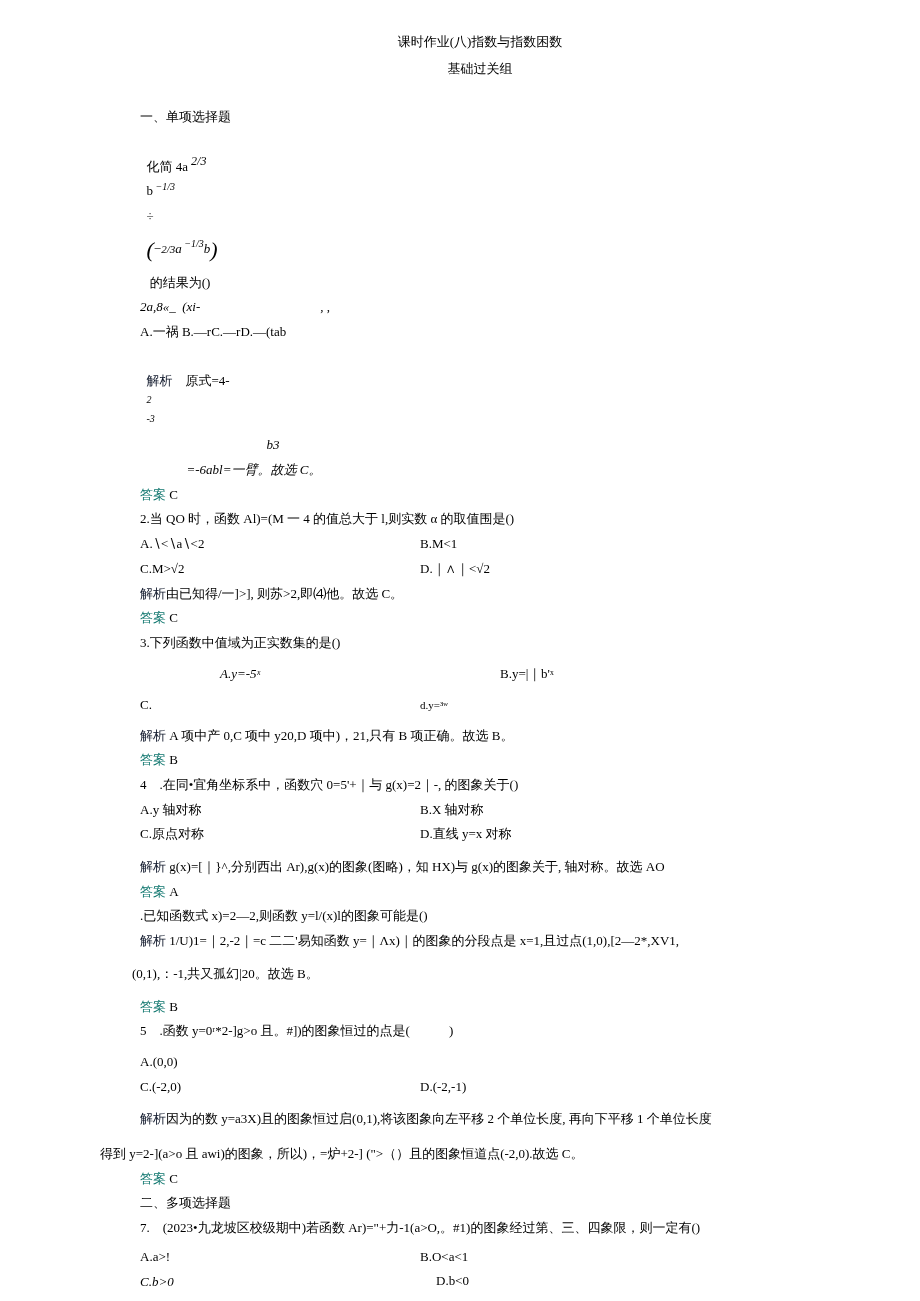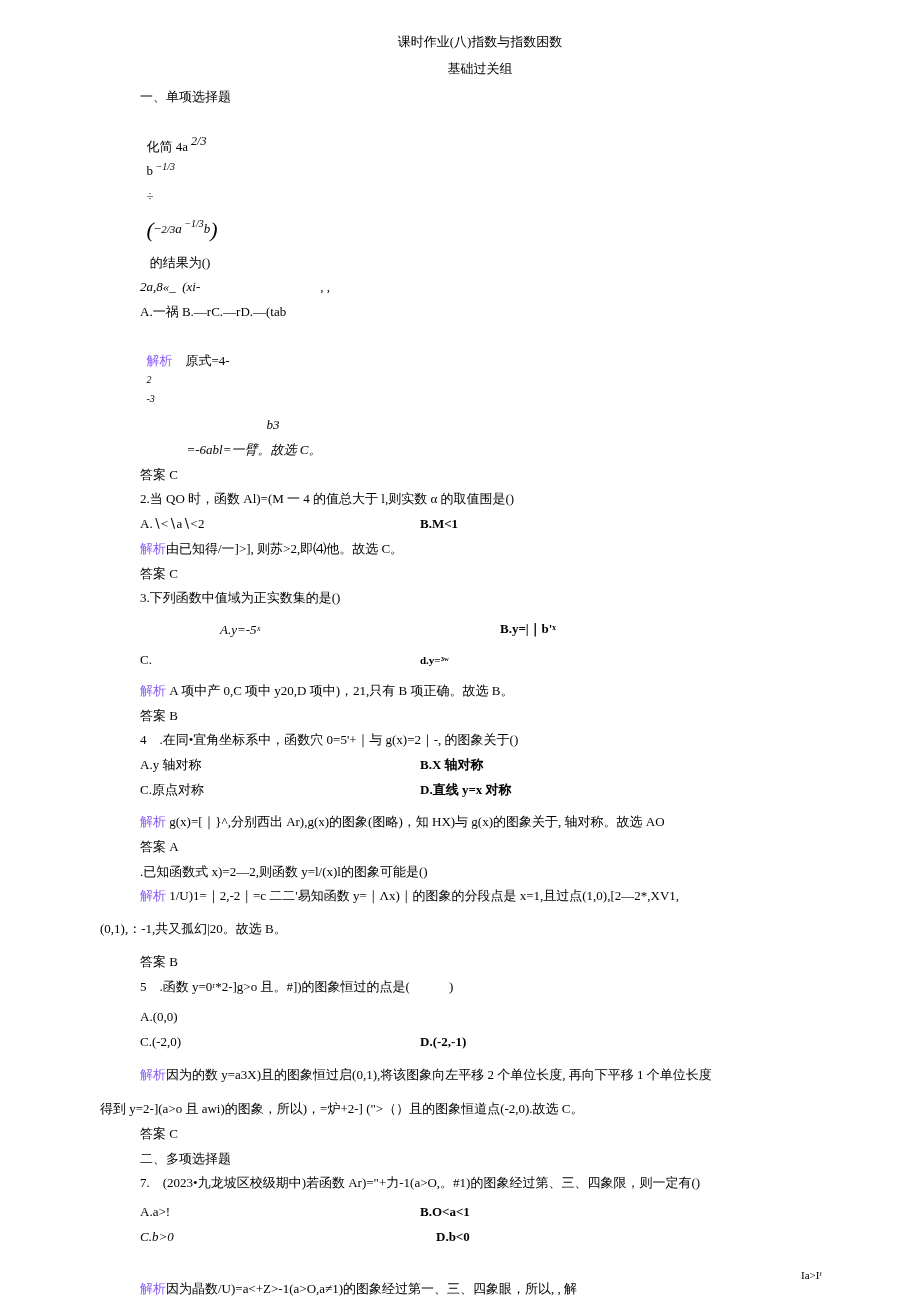--- a/index.html
+++ b/index.html
@@ -12,42 +12,42 @@
     box-sizing: border-box;
     color: #000;
     background: #fff;
   }
   .title {
     text-align: center;
     margin-bottom: 2px;
   }
   .subtitle {
     text-align: center;
-    margin-bottom: 4px;
+    margin-bottom: 24px;
   }
   .line {
     margin: 0;
     white-space: pre-wrap;
   }
   .indent1 { padding-left: 40px; }
   .indent0 { padding-left: 0px; margin-top: 10px; }
-  .blue { color: #8b5cf6; }
-  .red { color: #000000; }
+  .blue { color: #0f172a; }
+  .red { color: #0f766e; }
   .math-img {
     display: inline-block;
     vertical-align: middle;
     font-family: "Times New Roman", serif;
     font-style: italic;
   }
   .row {
     display: flex;
     margin: 0;
   }
   .row .colA { width: 280px; padding-left: 40px; }
-  .row .colB { width: 280px; font-weight: bold; }
+  .row .colB { width: 280px; }
   .gap { display:inline-block; width:120px;}
 </style>
 </head>
 <body>
 
 <div class="title">课时作业(八)指数与指数困数</div>
 <div class="subtitle">基础过关组</div>
 
 <p class="line indent1">一、单项选择题</p>
 
@@ -67,20 +67,22 @@
   <span style="display:inline-block;width:40px;"></span><span class="math-img">=-6abl=一臂。故选 C。</span>
 </p>
 <p class="line indent1"><span class="red">答案</span> <span>C</span></p>
 
 <p class="line indent1">2.当 QO 时，函数 Al)=(M 一 4 的值总大于 l,则实数 α 的取值围是()</p>
 <div class="row">
     <div class="colA">A.∖&lt;∖a∖&lt;2</div>
     <div class="colB">B.M&lt;1</div>
   </div>
 <div class="row">
+    <div class="colA">C.M&gt;√2</div>
+    <div class="colB">D.｜∧｜&lt;√2</div>
   </div>
 <p class="line indent1"><span class="blue">解析</span><span>由已知得/一]&gt;], 则苏&gt;2,即⑷他。故选 C。</span></p>
 <p class="line indent1"><span class="red">答案</span> <span>C</span></p>
 
 <p class="line indent1">3.下列函数中值域为正实数集的是()</p>
 <div class="row" style="margin-top:6px;margin-bottom:6px;justify-content:center;">
     <div class="colA"><span class="math-img">A.y=-5ˣ</span></div>
     <div class="colB">B.y=|｜b'ˣ</div>
   </div>
 <div class="row" style="margin-bottom:6px;">
@@ -97,21 +99,21 @@
   </div>
 <div class="row">
     <div class="colA">C.原点对称</div>
     <div class="colB">D.直线 y=x 对称</div>
   </div>
 <p class="line indent1" style="margin-top:8px;"><span class="blue">解析</span> <span>g(x)=[｜}^,分别西出 Ar),g(x)的图象(图略)，知 HX)与 g(x)的图象关于, 轴对称。故选 AO</span></p>
 <p class="line indent1"><span class="red">答案</span> <span>A</span></p>
 
 <p class="line indent1">.已知函数式 x)=2—2,则函数 y=l/(x)l的图象可能是()</p>
 <p class="line indent1"><span class="blue">解析</span> <span>1/U)1=｜2,-2｜=c 二二'易知函数 y=｜Λx)｜的图象的分段点是 x=1,且过点(1,0),[2—2*,XV1,</span></p>
-<p class="line indent0" style="margin-top:8px;margin-bottom:8px;">(0,1),：-1,共又孤幻|20。故选 B。</p>
+<p class="line indent0" style="margin-top:8px;margin-bottom:8px;margin-left:32px;">(0,1),：-1,共又孤幻|20。故选 B。</p>
 <p class="line indent1"><span class="red">答案</span> <span>B</span></p>
 
 <p class="line indent1">5　.函数 y=0ʳ*2-]g&gt;o 且。#])的图象恒过的点是(　　　)</p>
 <div class="row" style="margin-top:6px;">
     <div class="colA">A.(0,0)</div>
   </div>
 <div class="row">
     <div class="colA">C.(-2,0)</div>
     <div class="colB">D.(-2,-1)</div>
   </div>

